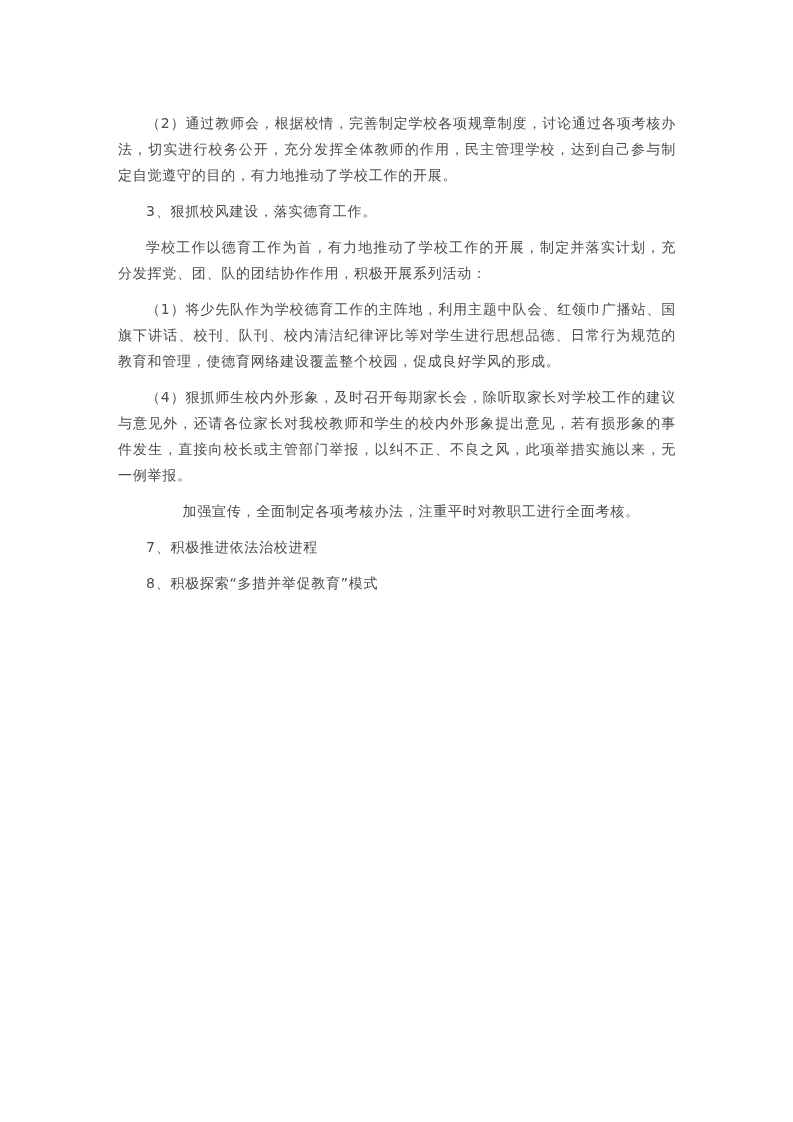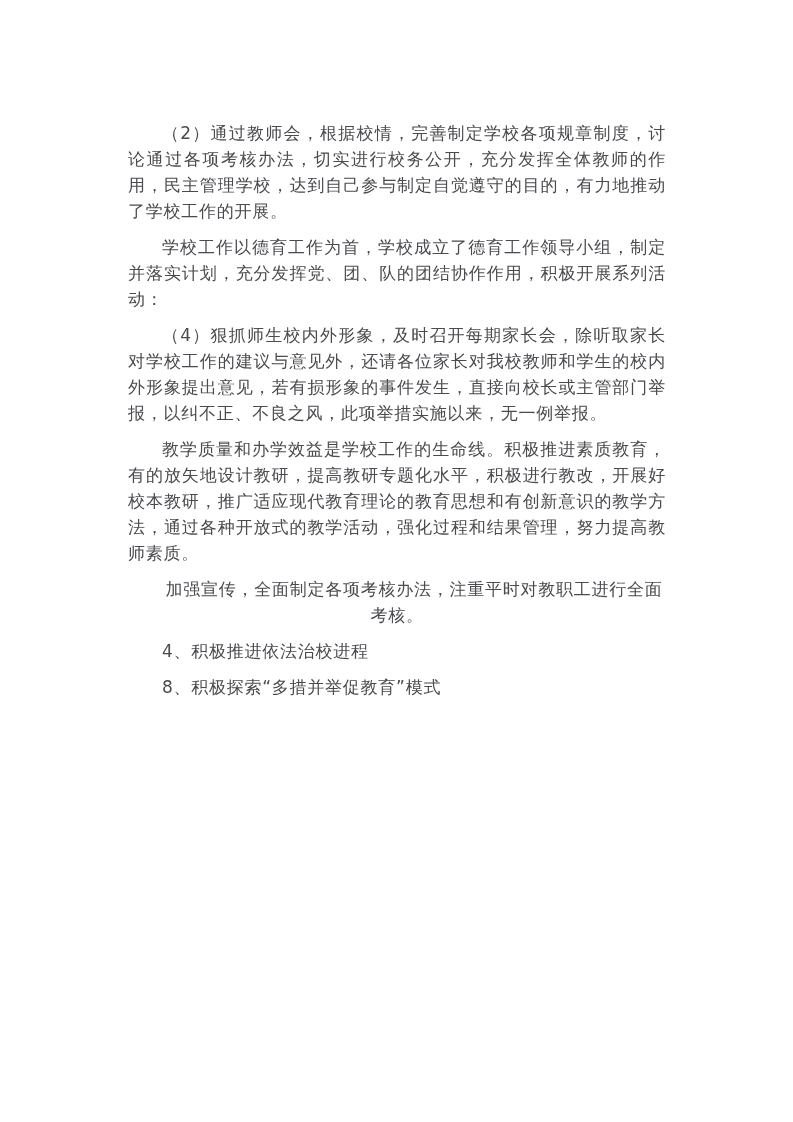--- a/index.html
+++ b/index.html
@@ -25,22 +25,22 @@
 
   .page-body {
     position: absolute;
     left: 118px;
     top: 110px;
     width: 558px;
   }
 
   
   .para {
-    margin: 10px;
-    font-size: 17px;
+    margin: 0;
+    font-size: 14px;
     line-height: 26px;
     color: #4a4a4f;
     text-align: justify;
     text-justify: inter-character;
     letter-spacing: 0.75px;
     word-break: break-all;
     text-indent: 2em;
     -webkit-font-smoothing: antialiased;
   }
 
@@ -61,33 +61,34 @@
   }
 </style>
 </head>
 <body>
 
 <div class="page">
   <div class="page-body">
 
     <p class="para">（2）通过教师会，根据校情，完善制定学校各项规章制度，讨论通过各项考核办法，切实进行校务公开，充分发挥全体教师的作用，民主管理学校，达到自己参与制定自觉遵守的目的，有力地推动了学校工作的开展。</p>
 
+    <p class="para heading">3、狠抓校风建设，落实德育工作。</p>
 
-    <p class="para">学校工作以德育工作为首，学校成立了德育工作领导小组，制定并落实计划，充分发挥党、团、队的团结协作作用，积极开展系列活动：</p>
+    <p class="para">学校工作以德育工作为首，有力地推动了学校工作的开展，制定并落实计划，充分发挥党、团、队的团结协作作用，积极开展系列活动：</p>
 
+    <p class="para">（1）将少先队作为学校德育工作的主阵地，利用主题中队会、红领巾广播站、国旗下讲话、校刊、队刊、校内清洁纪律评比等对学生进行思想品德、日常行为规范的教育和管理，使德育网络建设覆盖整个校园，促成良好学风的形成。</p>
 
     <p class="para">（4）狠抓师生校内外形象，及时召开每期家长会，除听取家长对学校工作的建议与意见外，还请各位家长对我校教师和学生的校内外形象提出意见，若有损形象的事件发生，直接向校长或主管部门举报，以纠不正、不良之风，此项举措实施以来，无一例举报。</p>
 
 
-    <p class="para">教学质量和办学效益是学校工作的生命线。积极推进素质教育，有的放矢地设计教研，提高教研专题化水平，积极进行教改，开展好校本教研，推广适应现代教育理论的教育思想和有创新意识的教学方法，通过各种开放式的教学活动，强化过程和结果管理，努力提高教师素质。</p>
 
 
 
 
     <p class="para tail">加强宣传，全面制定各项考核办法，注重平时对教职工进行全面考核。</p>
 
-    <p class="para heading">4、积极推进依法治校进程</p>
+    <p class="para heading">7、积极推进依法治校进程</p>
 
 
     <p class="para heading">8、积极探索“多措并举促教育”模式</p>
 
   </div>
 </div>
 
 </body></html>

